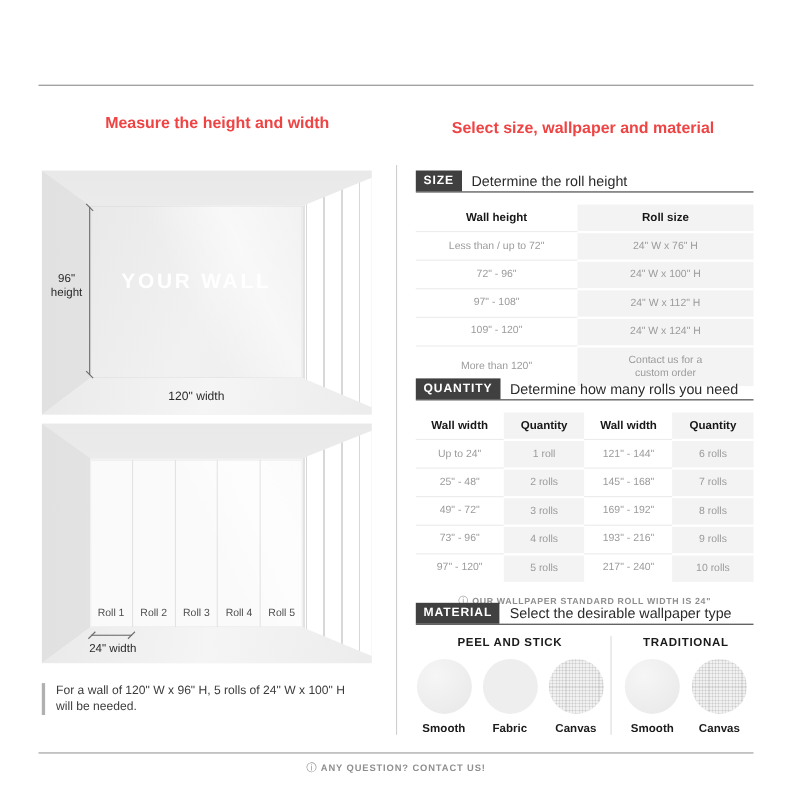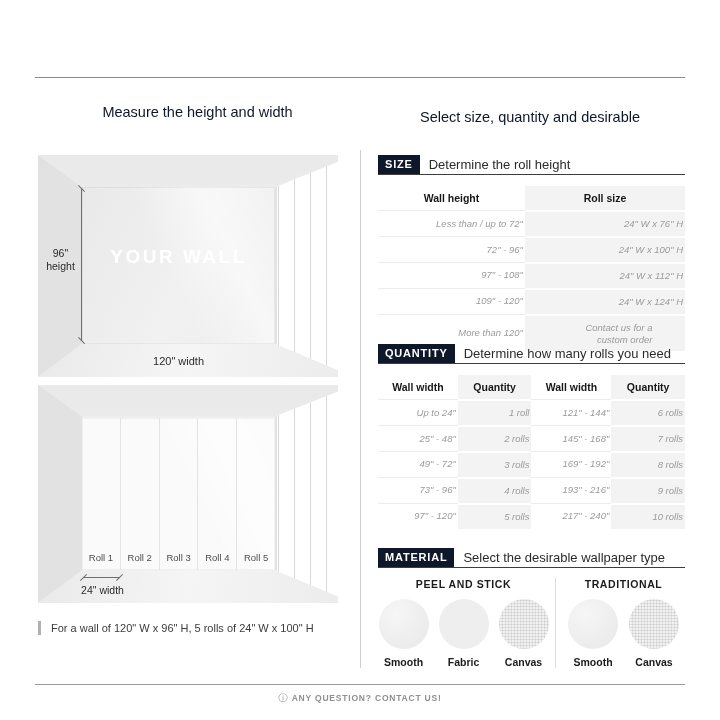--- a/index.html
+++ b/index.html
@@ -10,21 +10,21 @@
   }
 
   
   .title {
     position:absolute; top:29px; left:0; right:0; text-align:center;
     font-size:23px; font-weight:500; letter-spacing:7px; color:#1d1d1d;
   }
   .title-rule { position:absolute; top:77px; left:35px; right:35px; border-top:1px solid #8c8c8c; }
   .col-head {
     position:absolute; top:104px; text-align:center; font-size:14.5px;
-    font-weight:400; color:#0f172a; line-height:1.22;
+    font-weight:700; color:#ef4444; line-height:1.22;
   }
   .col-head.left  { left:35px;  width:325px; }
   .col-head.right { left:375px; width:310px; top:109px; }
   .vdivider { position:absolute; left:360px; top:150px; height:518px; border-left:1px solid #cfcfcf; }
 
   
   .room { position:absolute; left:38px; width:300px; overflow:hidden; background:#f0f0f0; }
   .room1 { top:155px; height:222px; }
   .room2 { top:385px; height:218px; }
   .room > div { position:absolute; }
@@ -96,30 +96,30 @@
     position:absolute; left:38px; top:621px; width:315px;
     border-left:3px solid #b0b0b0; padding-left:10px;
     font-size:11px; color:#3c3c3c; line-height:1.3;
   }
 
   
   .section { position:absolute; left:378px; width:307px; }
   .sec-size { top:155px; } .sec-qty { top:344px; } .sec-mat { top:548px; }
   .section-head { display:flex; align-items:flex-end; gap:9px; border-bottom:1px solid #3d3d3d; }
   .badge {
-    background:#0f172a; color:#ffffff; font-size:11px; font-weight:700;
+    background:#404040; color:#ffffff; font-size:11px; font-weight:700;
     letter-spacing:0.8px; padding:3px 7px; line-height:1.2;
   }
   .sec-title { font-size:13px; color:#2b2b2b; padding-bottom:2px; }
 
   table.tbl { width:100%; border-collapse:separate; border-spacing:0; margin-top:11px; }
   .tbl th { font-size:10.5px; font-weight:700; color:#171717; padding:6px 2px; text-align:center; }
   .tbl td {
-    font-size:9.5px; color:#9b9b9b; text-align:right; padding:6px 2px;
-    border-top:1px solid #ececec; line-height:1.25;font-style:italic;
+    font-size:9.5px; color:#9b9b9b; text-align:center; padding:6px 2px;
+    border-top:1px solid #ececec; line-height:1.25;
   }
   .tbl .gray { background:#f3f3f3; }
   .tbl td.gray { border-top:2px solid #ffffff; }
   .tbl .contact { max-width:125px; }
   .tbl .contact div { max-width:95px; margin:0 auto; }
 
   .note {
     margin-top:11px; text-align:center; font-size:8px; letter-spacing:0.6px;
     color:#8f8f8f; font-weight:600;
   }
@@ -154,21 +154,21 @@
 </head>
 <body>
 
 <div class="page">
 
   <div class="title-rule"></div>
 
   <div class="col-head left">
     <div>Measure the height and width</div>
   </div>
-  <div class="col-head right">Select size, quantity and desirable</div>
+  <div class="col-head right">Select size, wallpaper and material</div>
   <div class="vdivider"></div>
 
   <div class="room room1">
     <div class="ceiling"></div>
     <div class="back-wall"></div>
     <div class="wall-left"></div>
     <div class="floor"></div>
     <div class="window"></div>
     <div class="dim-v"></div>
     <div class="your-wall">YOUR WALL</div>
@@ -200,20 +200,21 @@
       <div class="roll">
           <span>Roll 5</span>
         </div>
     </div>
     <div class="dim-h24"></div>
     <div class="dim-label dim-width2">24" width</div>
   </div>
 
   <div class="example">
     <div>For a wall of 120" W x 96" H, 5 rolls of 24" W x 100" H</div>
+    <div>will be needed.</div>
   </div>
 
   <div class="section sec-size">
     <div class="section-head">
       <span class="badge">SIZE</span>
       <span class="sec-title">Determine the roll height</span>
     </div>
     <table class="tbl">
       <tbody>
           <tr>
@@ -284,20 +285,23 @@
         <td class="gray">9 rolls</td>
       </tr>
       <tr>
         <td>97" - 120"</td>
         <td class="gray">5 rolls</td>
         <td>217" - 240"</td>
         <td class="gray">10 rolls</td>
       </tr>
     </tbody>
       </table>
+    <div class="note">
+      <span class="i">ⓘ</span><span>OUR WALLPAPER STANDARD ROLL WIDTH IS 24"</span>
+    </div>
   </div>
 
   <div class="section sec-mat">
     <div class="section-head">
       <span class="badge">MATERIAL</span>
       <span class="sec-title">Select the desirable wallpaper type</span>
     </div>
     <div class="mat-groups">
       <div class="mat-group g1">
         <div class="mat-title">PEEL AND STICK</div>

